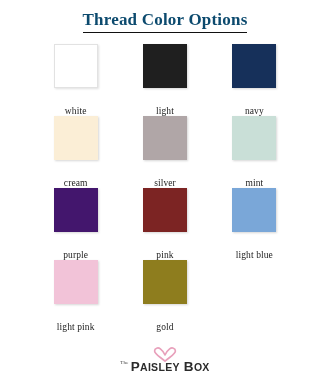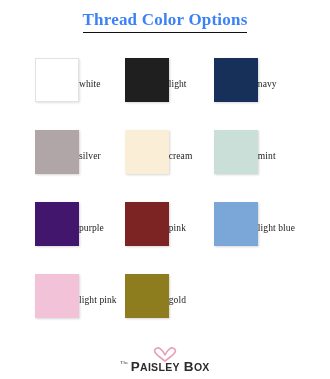--- a/index.html
+++ b/index.html
@@ -18,21 +18,21 @@
     width: 330px;
     height: 379px;
     background: #ffffff;
     box-sizing: border-box;
   }
   .title {
     text-align: center;
     font-family: "Liberation Serif", serif;
     font-size: 17px;
     font-weight: 700;
-    color: #3b82f6;
+    color: #0c4a6e;
     letter-spacing: 0.2px;
     padding-top: 10px;
     margin: 0;
   }
   .title-text {
     display: inline-block;
     border-bottom: 1.5px solid #111111;
     padding-bottom: 2px;
   }
   .swatch-grid {
@@ -40,23 +40,23 @@
     padding-top: 11px;
     width: 260px;
     display: grid;
     grid-template-columns: repeat(3, 1fr);
     grid-auto-rows: 72px;
     column-gap: 8px;
     row-gap: 0px;
   }
   .cell {
     display: flex;
-    flex-direction: row;
+    flex-direction: column;
     align-items: center;
-    justify-content: flex-start;
+    justify-content: space-between;
   }
   .swatch {
     width: 44px;
     height: 44px;
     box-sizing: border-box;
     background: #cccccc;
   }
   .swatch.bordered {
     border: 1px solid #e2e2e2;
     box-shadow: 1px 1px 2px rgba(0,0,0,0.12);
@@ -134,27 +134,27 @@
       <div class="swatch shadowed" style="background:#1f1f1f"></div>
       <div class="label">light</div>
     </div>
 
     <div class="cell">
       <div class="swatch shadowed" style="background:#16305a"></div>
       <div class="label">navy</div>
     </div>
 
     <div class="cell">
-      <div class="swatch shadowed" style="background:#b0a6a7"></div>
-      <div class="label">silver</div>
+      <div class="swatch shadowed" style="background:#fbeed6"></div>
+      <div class="label">cream</div>
     </div>
 
     <div class="cell">
-      <div class="swatch shadowed" style="background:#fbeed6"></div>
-      <div class="label">cream</div>
+      <div class="swatch shadowed" style="background:#b0a6a7"></div>
+      <div class="label">silver</div>
     </div>
 
     <div class="cell">
       <div class="swatch shadowed" style="background:#c9dfd7"></div>
       <div class="label">mint</div>
     </div>
 
     <div class="cell">
       <div class="swatch shadowed" style="background:#43166d"></div>
       <div class="label">purple</div>

